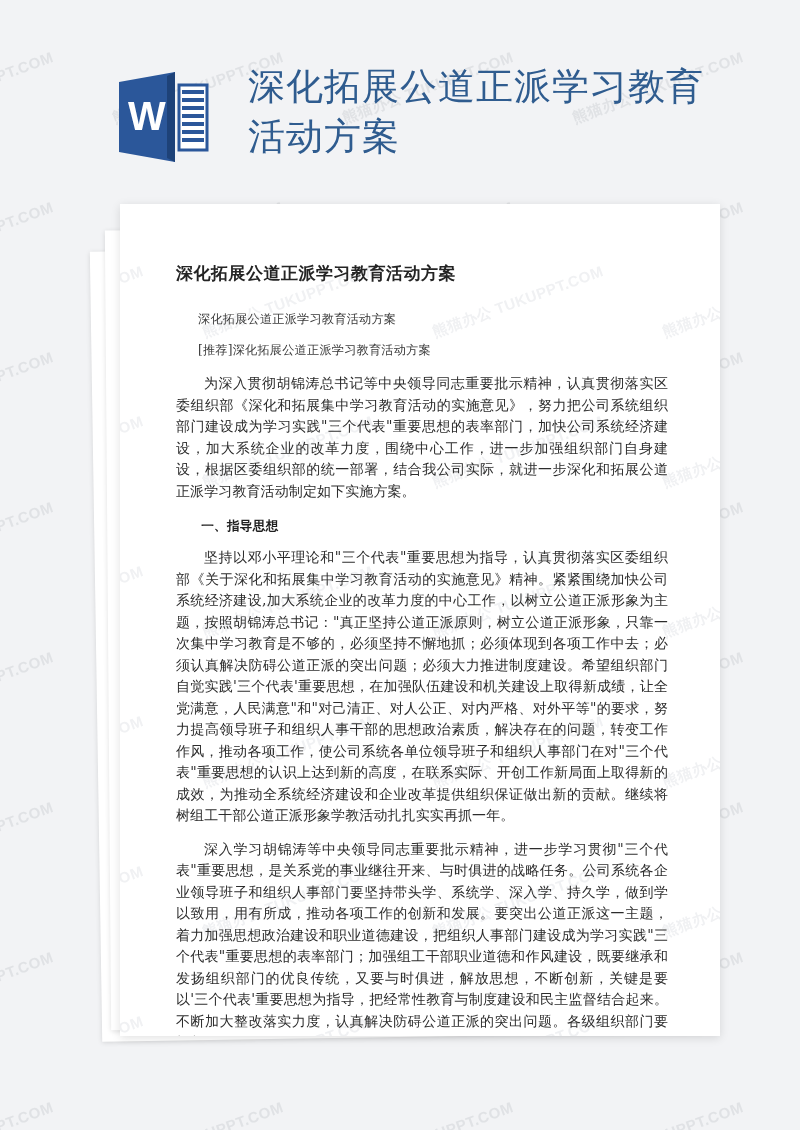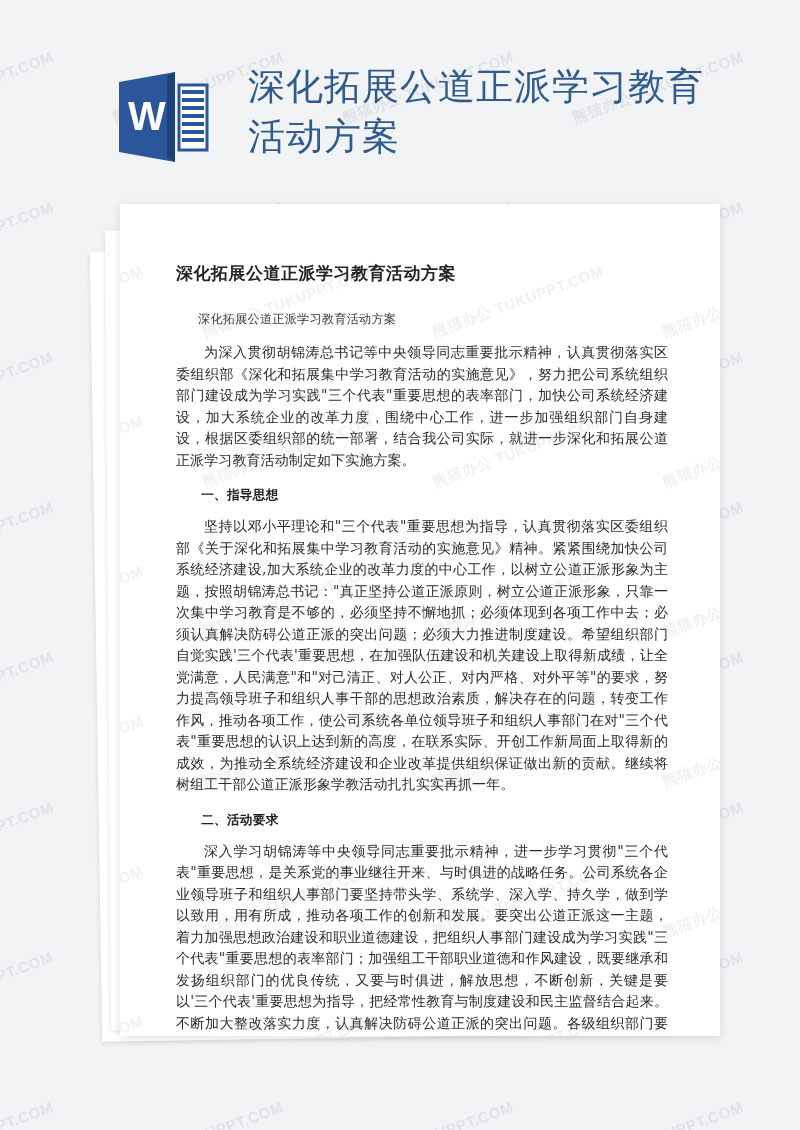--- a/index.html
+++ b/index.html
@@ -252,24 +252,24 @@
       <span class="wm" style="left: 540px; top: 720px; color: rgb(240, 241, 243); font-size: 15px;">熊猫办公 TUKUPPT.COM</span>
       <span class="wm" style="left: -150px; top: 870px; color: rgb(240, 241, 243); font-size: 15px;">熊猫办公 TUKUPPT.COM</span>
       <span class="wm" style="left: 80px; top: 870px; color: rgb(240, 241, 243); font-size: 15px;">熊猫办公 TUKUPPT.COM</span>
       <span class="wm" style="left: 310px; top: 870px; color: rgb(240, 241, 243); font-size: 15px;">熊猫办公 TUKUPPT.COM</span>
       <span class="wm" style="left: 540px; top: 870px; color: rgb(240, 241, 243); font-size: 15px;">熊猫办公 TUKUPPT.COM</span>
     </div>
   <div id="page-inner">
     <h1 id="page-title">深化拓展公道正派学习教育活动方案</h1>
     <div id="subtitle-list">
         <div class="sub-line">深化拓展公道正派学习教育活动方案</div>
+        <div class="sub-line">[推荐]深化拓展公道正派学习教育活动方案</div>
       </div>
     <div id="para-list">
         <div class="body-para">为深入贯彻胡锦涛总书记等中央领导同志重要批示精神，认真贯彻落实区委组织部《深化和拓展集中学习教育活动的实施意见》，努力把公司系统组织部门建设成为学习实践"三个代表"重要思想的表率部门，加快公司系统经济建设，加大系统企业的改革力度，围绕中心工作，进一步加强组织部门自身建设，根据区委组织部的统一部署，结合我公司实际，就进一步深化和拓展公道正派学习教育活动制定如下实施方案。</div>
         <div class="sec-heading">一、指导思想</div>
         <div class="body-para">坚持以邓小平理论和"三个代表"重要思想为指导，认真贯彻落实区委组织部《关于深化和拓展集中学习教育活动的实施意见》精神。紧紧围绕加快公司系统经济建设,加大系统企业的改革力度的中心工作，以树立公道正派形象为主题，按照胡锦涛总书记："真正坚持公道正派原则，树立公道正派形象，只靠一次集中学习教育是不够的，必须坚持不懈地抓；必须体现到各项工作中去；必须认真解决防碍公道正派的突出问题；必须大力推进制度建设。希望组织部门自觉实践'三个代表'重要思想，在加强队伍建设和机关建设上取得新成绩，让全党满意，人民满意"和"对己清正、对人公正、对内严格、对外平等"的要求，努力提高领导班子和组织人事干部的思想政治素质，解决存在的问题，转变工作作风，推动各项工作，使公司系统各单位领导班子和组织人事部门在对"三个代表"重要思想的认识上达到新的高度，在联系实际、开创工作新局面上取得新的成效，为推动全系统经济建设和企业改革提供组织保证做出新的贡献。继续将树组工干部公道正派形象学教活动扎扎实实再抓一年。</div>
-        <div class="sec-heading">二、活动要求</div>
         <div class="body-para">深入学习胡锦涛等中央领导同志重要批示精神，进一步学习贯彻"三个代表"重要思想，是关系党的事业继往开来、与时俱进的战略任务。公司系统各企业领导班子和组织人事部门要坚持带头学、系统学、深入学、持久学，做到学以致用，用有所成，推动各项工作的创新和发展。要突出公道正派这一主题，着力加强思想政治建设和职业道德建设，把组织人事部门建设成为学习实践"三个代表"重要思想的表率部门；加强组工干部职业道德和作风建设，既要继承和发扬组织部门的优良传统，又要与时俱进，解放思想，不断创新，关键是要以'三个代表'重要思想为指导，把经常性教育与制度建设和民主监督结合起来。不断加大整改落实力度，认真解决防碍公道正派的突出问题。各级组织部门要把坚</div>
       </div>
     <div id="source-url">https://tukuppt.com</div>
   </div>
   <div id="sheet-fade"></div>
 </div>
 
 </body></html>

